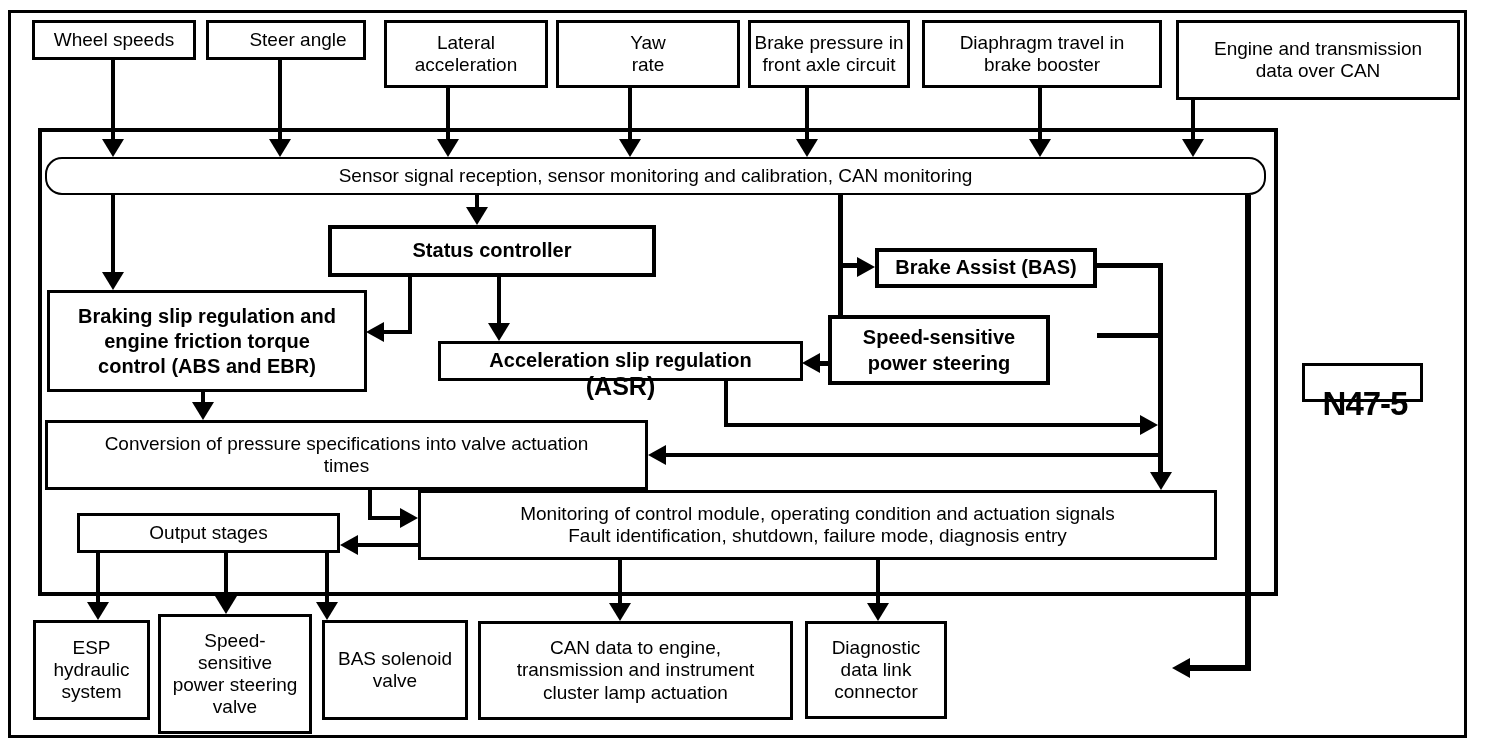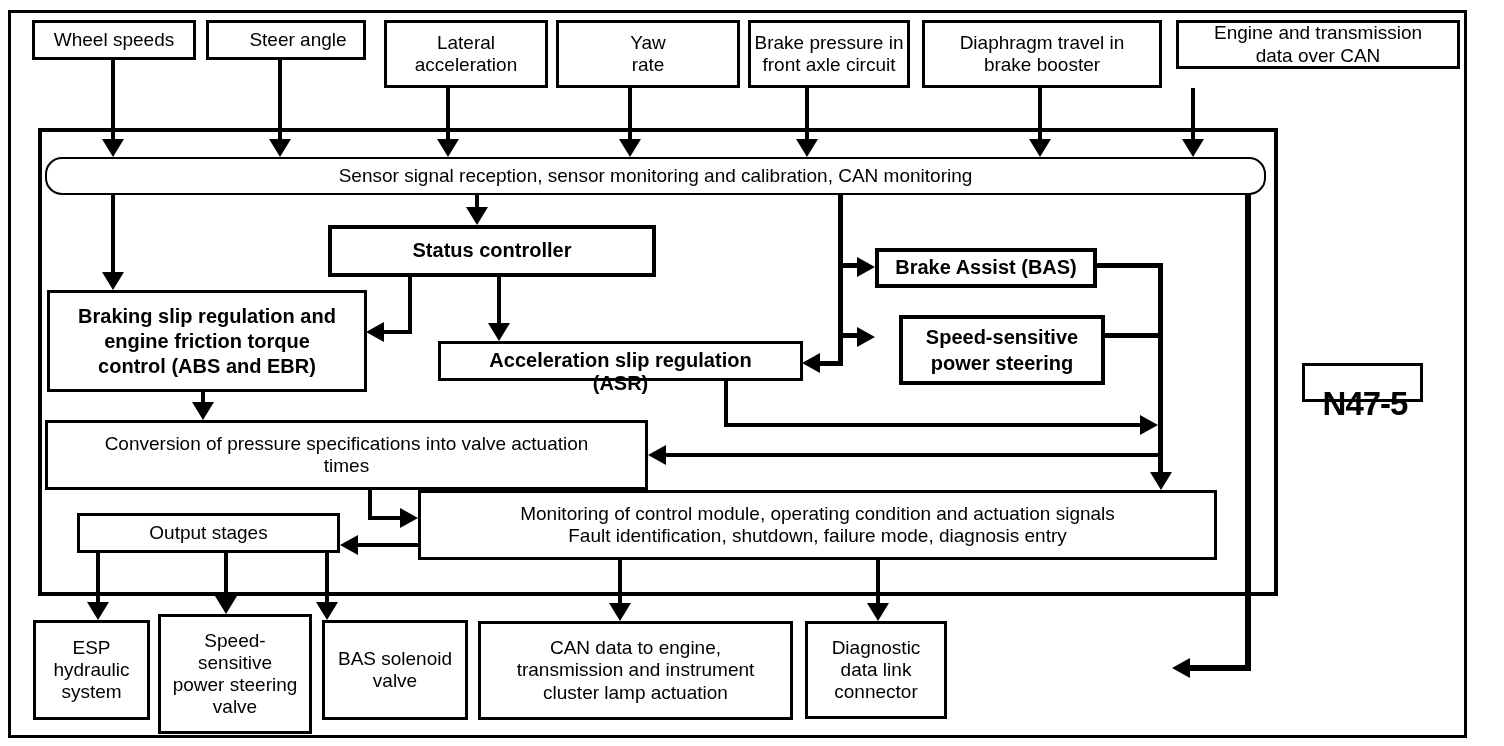--- a/index.html
+++ b/index.html
@@ -111,38 +111,38 @@
   <div class="box" style="left:32px; top:20px; width:164px; height:40px;">Wheel speeds</div>
   <div class="box" style="left:206px; top:20px; width:160px; height:40px;padding-left:24px;">Steer angle</div>
   <div class="box" style="left:384px; top:20px; width:164px; height:68px;">Lateral
 acceleration</div>
   <div class="box" style="left:556px; top:20px; width:184px; height:68px;">Yaw
 rate</div>
   <div class="box" style="left:922px; top:20px; width:240px; height:68px;">Diaphragm travel in
 brake booster</div>
   <div class="box" style="left:748px; top:20px; width:162px; height:68px;">Brake pressure in
 front axle circuit</div>
-  <div class="box" style="left:1176px; top:20px; width:284px; height:49px;">Engine and transmission
+  <div class="box" style="left:1176px; top:20px; width:284px; height:80px;">Engine and transmission
 data over CAN</div>
 
   <div class="box bw2" style="left:45px; top:157px; width:1221px; height:38px;border-radius:17px;">Sensor signal reception, sensor monitoring and calibration, CAN monitoring</div>
 
   <div class="box bw4 bold" style="left:328px; top:225px; width:328px; height:52px;">Status controller</div>
 
   <div class="box bold" style="left:47px; top:290px; width:320px; height:102px; line-height:1.25;">Braking slip regulation and
 engine friction torque
 control (ABS and EBR)</div>
 
   <div class="box bw4 bold" style="left:875px; top:248px; width:222px; height:40px;">Brake Assist (BAS)</div>
 
-  <div class="box bw4 bold" style="left:899px; top:315px; width:206px; height:70px; line-height:1.3;">Speed-sensitive
+  <div class="box bw4 bold" style="left:828px; top:315px; width:222px; height:70px; line-height:1.3;">Speed-sensitive
 power steering</div>
 
   <div class="box bold" style="left:438px; top:341px; width:365px; height:40px;">Acceleration slip regulation</div>
-  <div class="floating-text" style="left:438px; top:372px; width:365px; font-size:20px;">(ASR)</div>
+  <div class="floating-text" style="left:438px; top:372px; width:365px; font-size:25px;">(ASR)</div>
 
   <div class="box" style="left:45px; top:420px; width:603px; height:70px;">Conversion of pressure specifications into valve actuation
 times</div>
 
   <div class="box" style="left:418px; top:490px; width:799px; height:70px;">Monitoring of control module, operating condition and actuation signals
 Fault identification, shutdown, failure mode, diagnosis entry</div>
 
   <div class="box" style="left:77px; top:513px; width:263px; height:40px;">Output stages</div>
 
   <div class="frame" style="left:1302px; top:363px; width:121px; height:39px; background:#fff;"></div>

